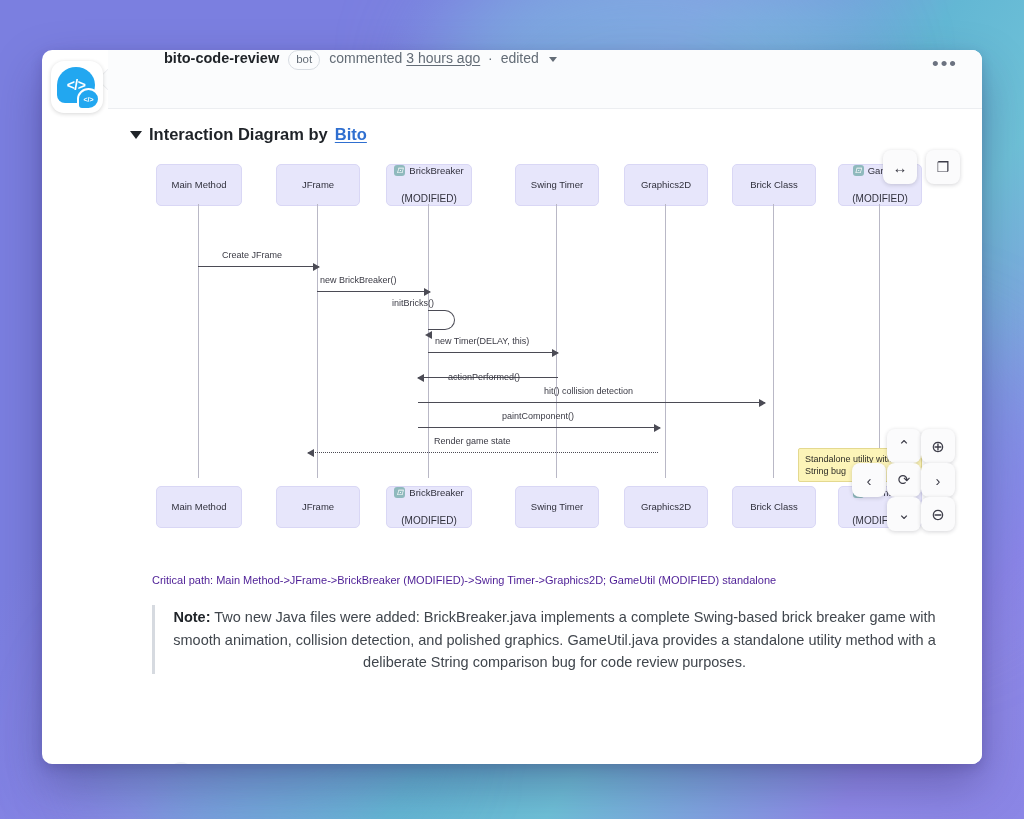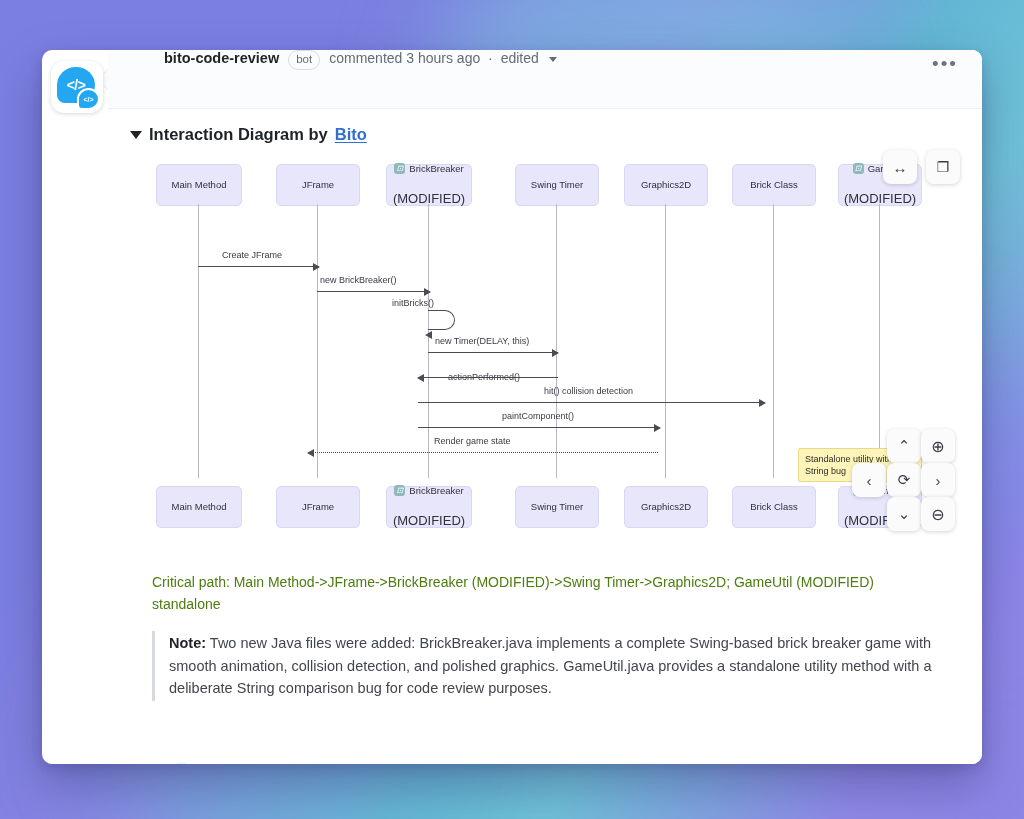--- a/index.html
+++ b/index.html
@@ -45,38 +45,38 @@
   .tail{
     position:absolute;left:-8px;top:22px;width:14px;height:14px;background:#fbfcfd;
     border-left:1px solid #eceef1;border-bottom:1px solid #eceef1;transform:rotate(45deg);
   }
   .author{font-size:14.5px;font-weight:700;color:#1f2328;}
   .bot-tag{
     margin-left:9px;font-size:11.5px;color:#636c76;border:1px solid #d7dce2;
     border-radius:10px;padding:1px 7px 2px;line-height:1.3;
   }
   .meta{margin-left:9px;font-size:14px;color:#636c76;}
-  .meta .ts{text-underline-offset:2px;margin-top:36px;}
+  .meta .ts{text-decoration:underline;text-underline-offset:2px;margin-top:36px;}
   .meta .dot{margin:0 4px;}
   .caret{display:inline-block;margin-left:6px;border-left:4px solid transparent;border-right:4px solid transparent;border-top:5px solid #636c76;vertical-align:middle;}
   .kebab{margin-left:auto;color:#6b7280;font-size:19px;letter-spacing:2px;line-height:1;padding:4px 6px;border-radius:6px;}
 
   .body{padding:16px 20px 0 22px;}
   .section-title{font-size:16.5px;font-weight:700;color:#1f2328;display:flex;align-items:center;gap:7px;}
   .tri{border-left:6px solid transparent;border-right:6px solid transparent;border-top:8px solid #1f2328;}
   .section-title a{color:#2f6fd0;text-decoration:underline;text-underline-offset:2px;}
 
   .diagram{position:relative;height:400px;margin-top:14px;}
   .part{
     position:absolute;height:40px;background:#e7e6fb;border:1px solid #d9d7f5;border-radius:5px;
     display:flex;flex-direction:column;align-items:center;justify-content:center;
     font-size:9.5px;color:#30303c;line-height:1.25;text-align:center;
   }
   .part .nm{display:flex;align-items:center;gap:4px;}
-  .part .sub{font-size:13px;margin-top:16px;}
+  .part .sub{font-size:10px;margin-top:16px;}
   .mod-ico{
     width:11px;height:11px;border-radius:3px;background:#8fb9bd;color:#fff;font-size:8px;
     display:flex;align-items:center;justify-content:center;flex:none;
   }
   .lifeline{position:absolute;width:1px;background:#b9b8c6;}
   .note{
     position:absolute;background:#fcf4b8;border:1px solid #e4d98f;border-radius:2px;
     font-size:9px;color:#2e2d27;text-align:center;line-height:1.35;padding:5px 7px;font-weight:600;
   }
   .msg{position:absolute;height:1px;background:#4b4b55;}
@@ -87,24 +87,24 @@
   .mlabel{position:absolute;font-size:9px;color:#3a3a44;white-space:nowrap;}
   .selfloop{position:absolute;width:26px;height:18px;border:1px solid #4b4b55;border-left:none;border-radius:0 12px 12px 0;}
 
   .toolbtn{
     position:absolute;background:#fbfbfc;border-radius:8px;
     box-shadow:0 1px 4px rgba(20,20,40,.18);
     display:flex;align-items:center;justify-content:center;color:#3c3c48;
   }
   .tb-sq{width:34px;height:34px;font-size:15px;}
 
-  .critical{font-size:14px;color:#4d7c0f;line-height:1.55;padding:0 22px;margin-top:14px;}
+  .critical{font-size:11px;color:#4c1d95;line-height:1.55;padding:0 22px;margin-top:14px;}
   .notebox{
     margin:16px 22px 0 22px;border-left:3px solid #d6dae0;padding:1px 0 1px 14px;
-    font-size:14.5px;color:#40464d;line-height:1.55;
+    font-size:14.5px;color:#40464d;line-height:1.55;text-align:center;
   }
   .notebox b{color:#1f2328;}
   .reaction{
     position:absolute;left:126px;top:712px;width:26px;height:26px;border-radius:50%;
     background:#f3f4f6;color:#6b7280;font-size:14px;display:flex;align-items:center;justify-content:center;
   }
 </style>
 </head>
 <body>
 

